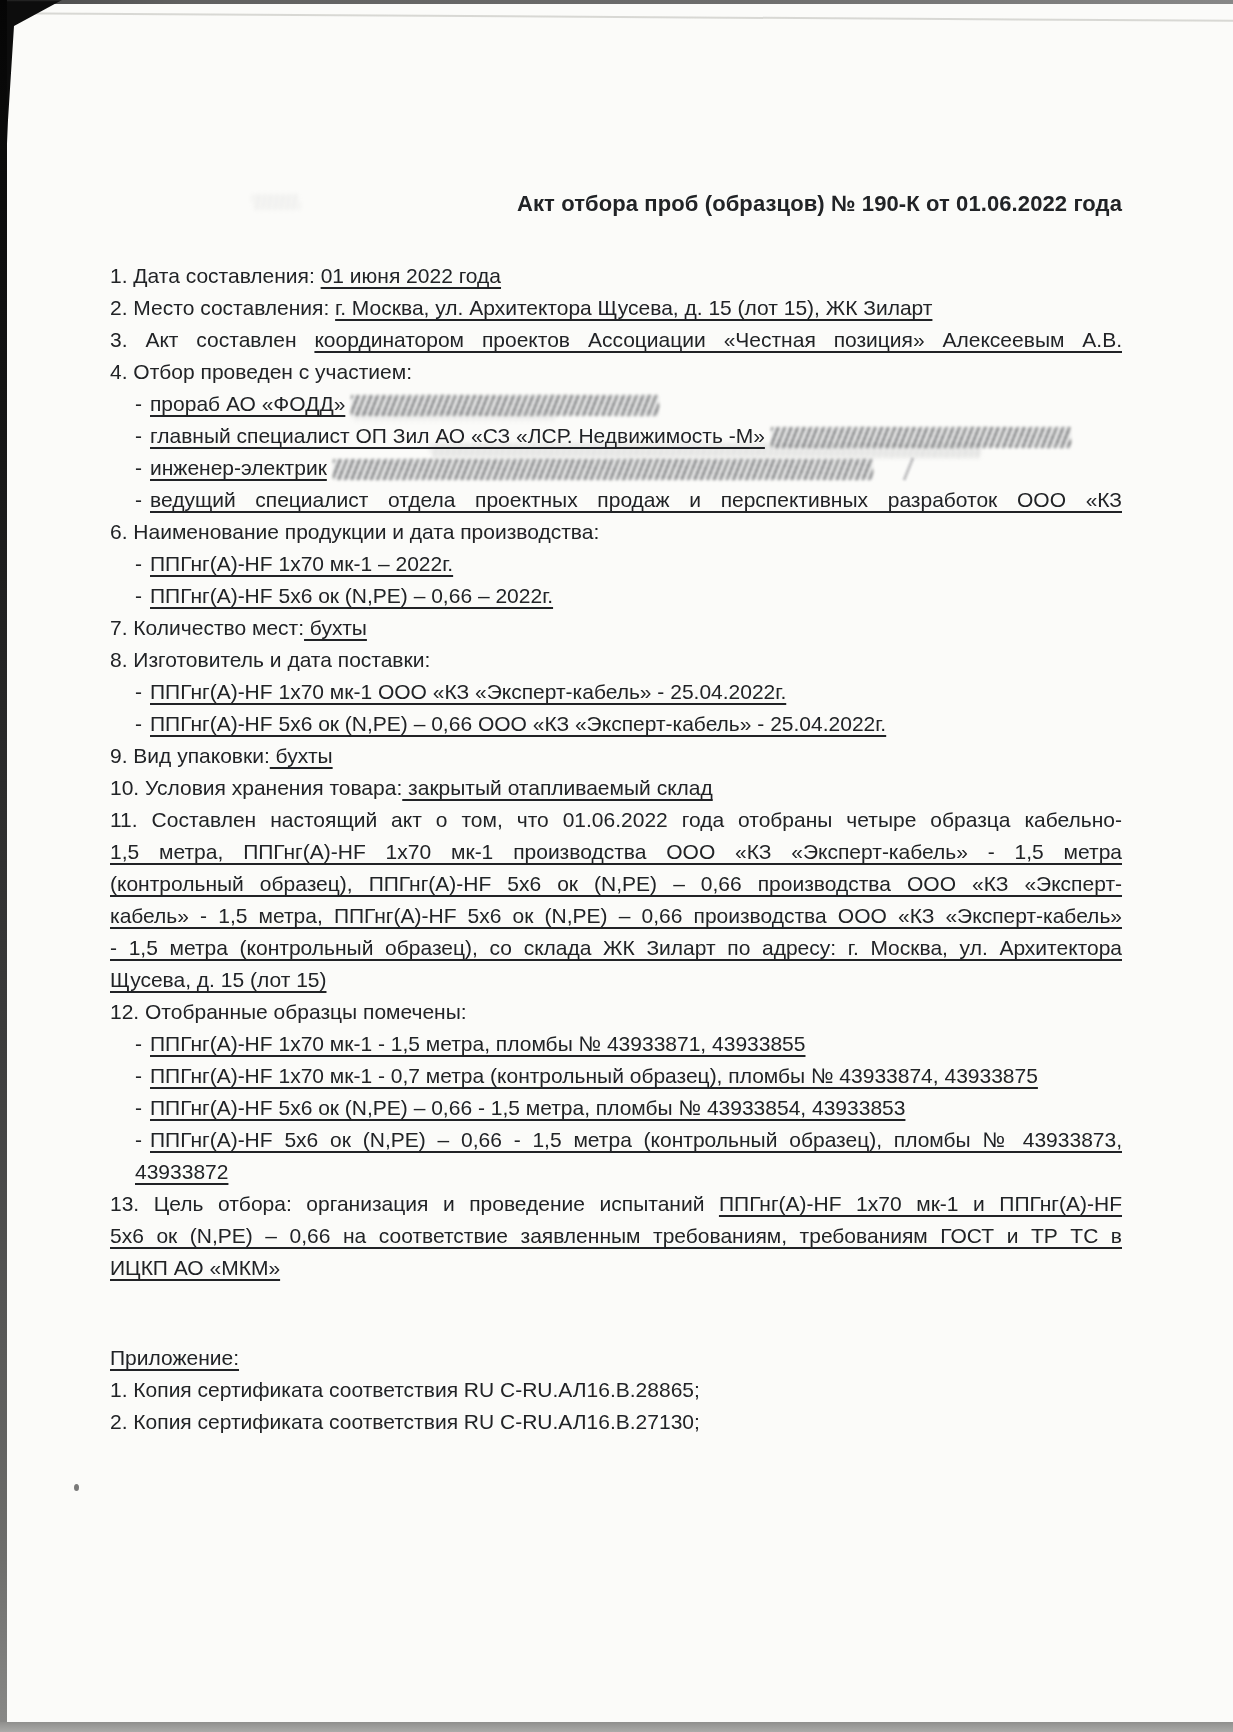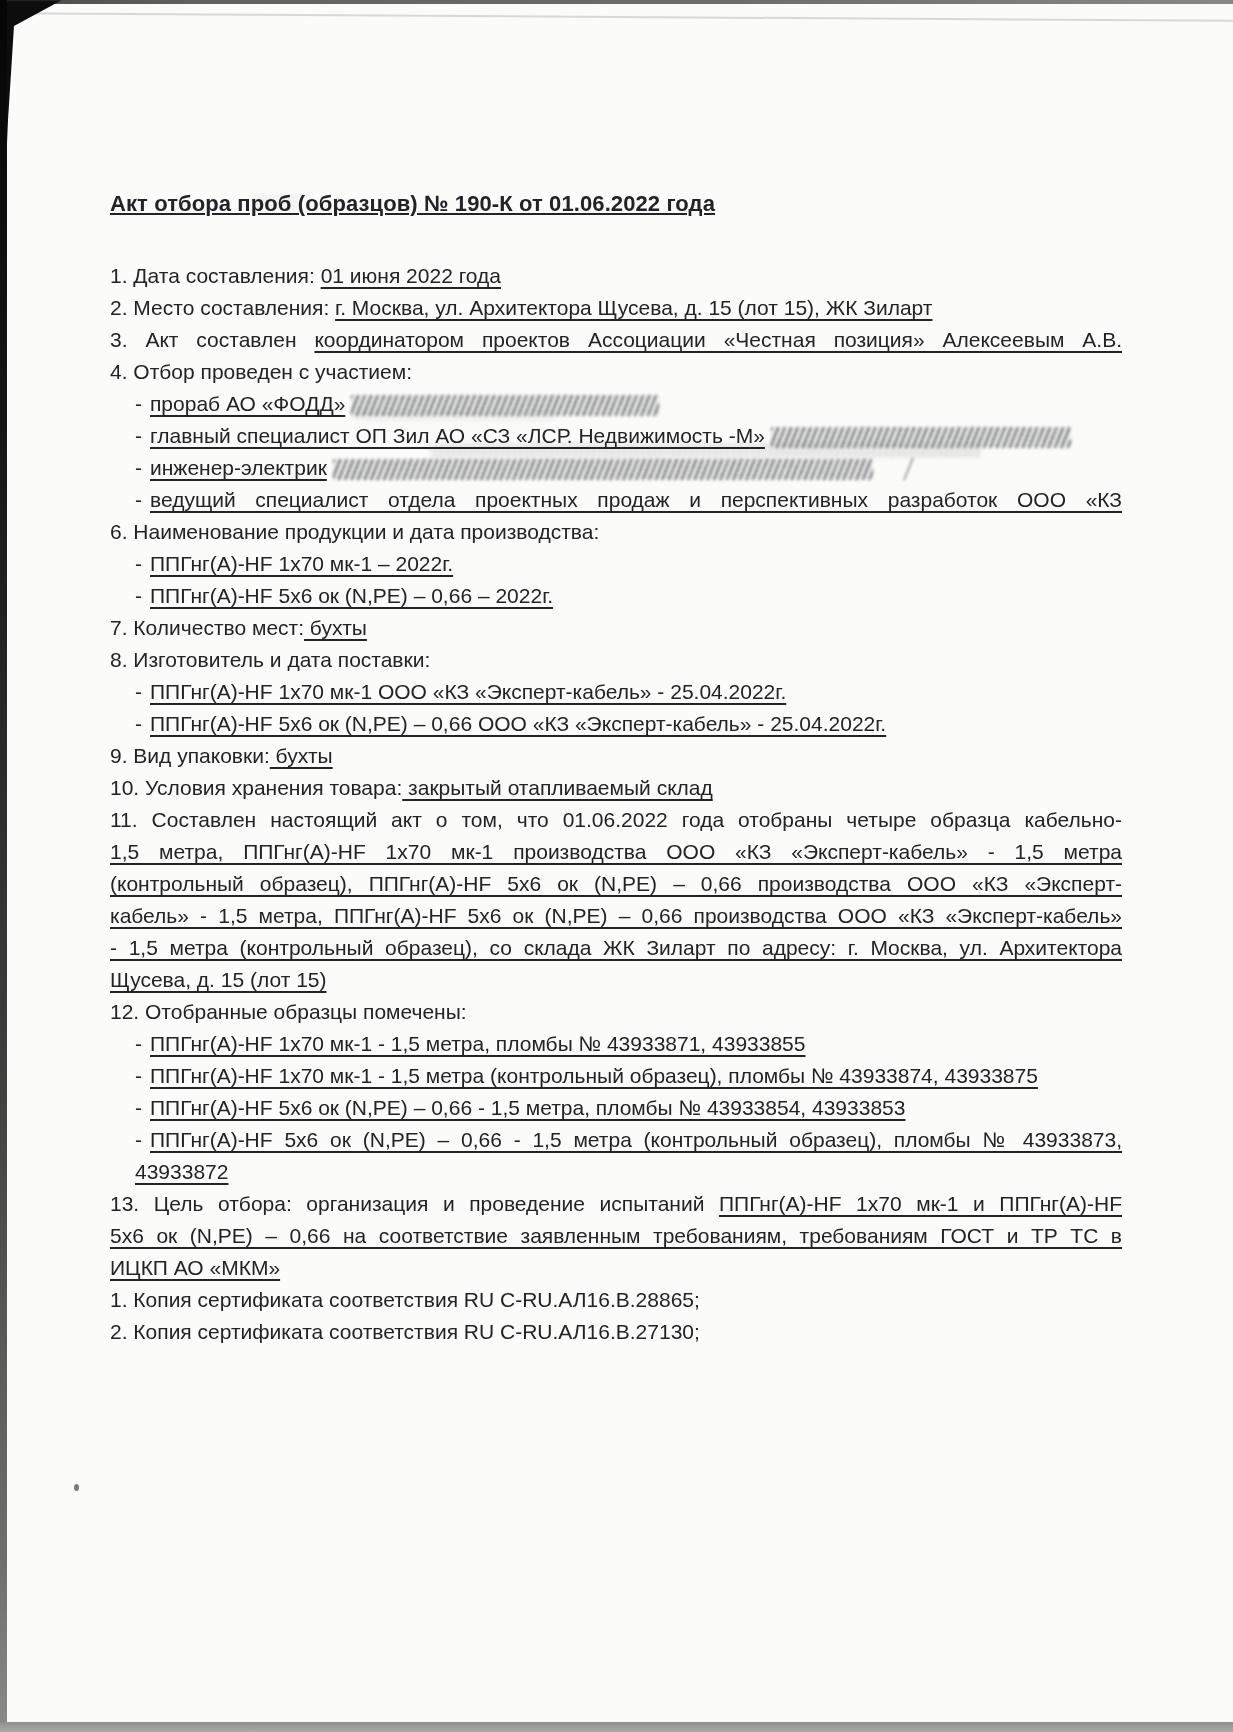--- a/index.html
+++ b/index.html
@@ -12,21 +12,21 @@
   
   .edge-top{position:absolute;left:0;top:0;width:1233px;height:4px;background:linear-gradient(90deg,#1c1c1c,#3a3a3a 15%,#4a4a4a 60%,#6b6b6b);opacity:.8;}
   .edge-top-diag{position:absolute;left:-10px;top:16px;width:1260px;height:2px;background:#cfcfcb;transform:rotate(0.35deg);opacity:.8;}
   .edge-left{position:absolute;left:0;top:0;width:7px;height:1732px;background:linear-gradient(180deg,#050505 0%,#161616 25%,#3c3c3c 60%,#6e6e6c 90%,#8a8a88 100%);filter:blur(.4px);}
   .corner-blob{position:absolute;left:0;top:0;width:70px;height:190px;background:#0d0d0d;clip-path:polygon(0 0,62px 0,14px 26px,8px 120px,5px 190px,0 190px);filter:blur(1px);}
   .edge-bottom{position:absolute;left:0;top:1722px;width:1233px;height:10px;background:linear-gradient(180deg,#8f8f8d,#ababa9);}
   .smudge{position:absolute;background:repeating-linear-gradient(100deg,rgba(110,112,115,.8) 0 2px,rgba(210,210,210,.15) 2px 6px);filter:blur(2.2px);border-radius:3px;}
   .speck{position:absolute;left:74px;top:1484px;width:5px;height:7px;background:#5a5a5a;border-radius:50%;filter:blur(.6px);opacity:.8;}
   
   .content{position:absolute;left:110px;top:0;width:1012px;font-size:21px;line-height:32px;}
-  .title{margin-top:190px;text-align:left;font-weight:bold;font-size:22px;line-height:28px;letter-spacing:.1px;text-decoration:underline;}
+  .title{margin-top:190px;text-align:right;font-weight:bold;font-size:22px;line-height:28px;letter-spacing:.1px;}
   .list{margin-top:42px;}
   .row{height:32px;}
   .sub{padding-left:25px;}
   .u{text-decoration:underline;text-underline-offset:4px;text-decoration-thickness:1.5px;}
   .dash{margin-right:8px;}
   .nowrap{white-space:nowrap;}
   .jline{text-align:justify;height:32px;overflow:hidden;}
   .jline::after{content:"";display:inline-block;width:100%;height:0;vertical-align:top;}
   
   .sig{display:inline-block;height:21px;border-radius:2px;vertical-align:-5px;margin-left:6px;
@@ -87,26 +87,27 @@
 
     <div class="jline"><span>11. Составлен настоящий акт о том, что 01.06.2022 года отобраны четыре образца кабельно-</span></div>
     <div class="jline"><span class="u">1,5 метра, ППГнг(А)-HF 1х70 мк-1 производства ООО «КЗ «Эксперт-кабель» - 1,5 метра</span></div>
     <div class="jline"><span class="u">(контрольный образец), ППГнг(А)-HF 5х6 ок (N,PE) – 0,66 производства ООО «КЗ «Эксперт-</span></div>
     <div class="jline"><span class="u">кабель» - 1,5 метра, ППГнг(А)-HF 5х6 ок (N,PE) – 0,66 производства ООО «КЗ «Эксперт-кабель»</span></div>
     <div class="jline"><span class="u">- 1,5 метра (контрольный образец), со склада ЖК Зиларт по адресу: г. Москва, ул. Архитектора</span></div>
     <div class="row"><span class="u">Щусева, д. 15 (лот 15)</span></div>
 
     <div class="row"><span>12. Отобранные образцы помечены:</span></div>
     <div class="row sub"><span class="dash">-</span><span class="u">ППГнг(А)-HF 1х70 мк-1 - 1,5 метра, пломбы № 43933871, 43933855</span></div>
-    <div class="row sub"><span class="dash">-</span><span class="u">ППГнг(А)-HF 1х70 мк-1 - 1,5 метра (контрольный образец), пломбы № 43933874, 43933875</span></div>
+    <div class="row sub"><span class="dash">-</span><span class="u">ППГнг(А)-HF 1х70 мк-1 - 0,7 метра (контрольный образец), пломбы № 43933874, 43933875</span></div>
     <div class="row sub"><span class="dash">-</span><span class="u">ППГнг(А)-HF 5х6 ок (N,PE) – 0,66 - 1,5 метра, пломбы № 43933854, 43933853</span></div>
     <div class="row sub jline"><span class="dash">-</span><span class="u">ППГнг(А)-HF 5х6 ок (N,PE) – 0,66 - 1,5 метра (контрольный образец), пломбы № 43933873,</span></div>
     <div class="row sub"><span class="u">43933872</span></div>
 
     <div class="jline"><span>13. Цель отбора: организация и проведение испытаний </span><span class="u">ППГнг(А)-HF 1х70 мк-1 и ППГнг(А)-HF</span></div>
     <div class="jline"><span class="u">5х6 ок (N,PE) – 0,66 на соответствие заявленным требованиям, требованиям ГОСТ и ТР ТС в</span></div>
     <div class="row"><span class="u">ИЦКП АО «МКМ»</span></div>
 
+    <div class="row gap-appendix"><span class="u">Приложение:</span></div>
     <div class="row"><span>1. Копия сертификата соответствия RU C-RU.АЛ16.В.28865;</span></div>
     <div class="row"><span>2. Копия сертификата соответствия RU C-RU.АЛ16.В.27130;</span></div>
 
   </div>
 </div>
 
 </body></html>

